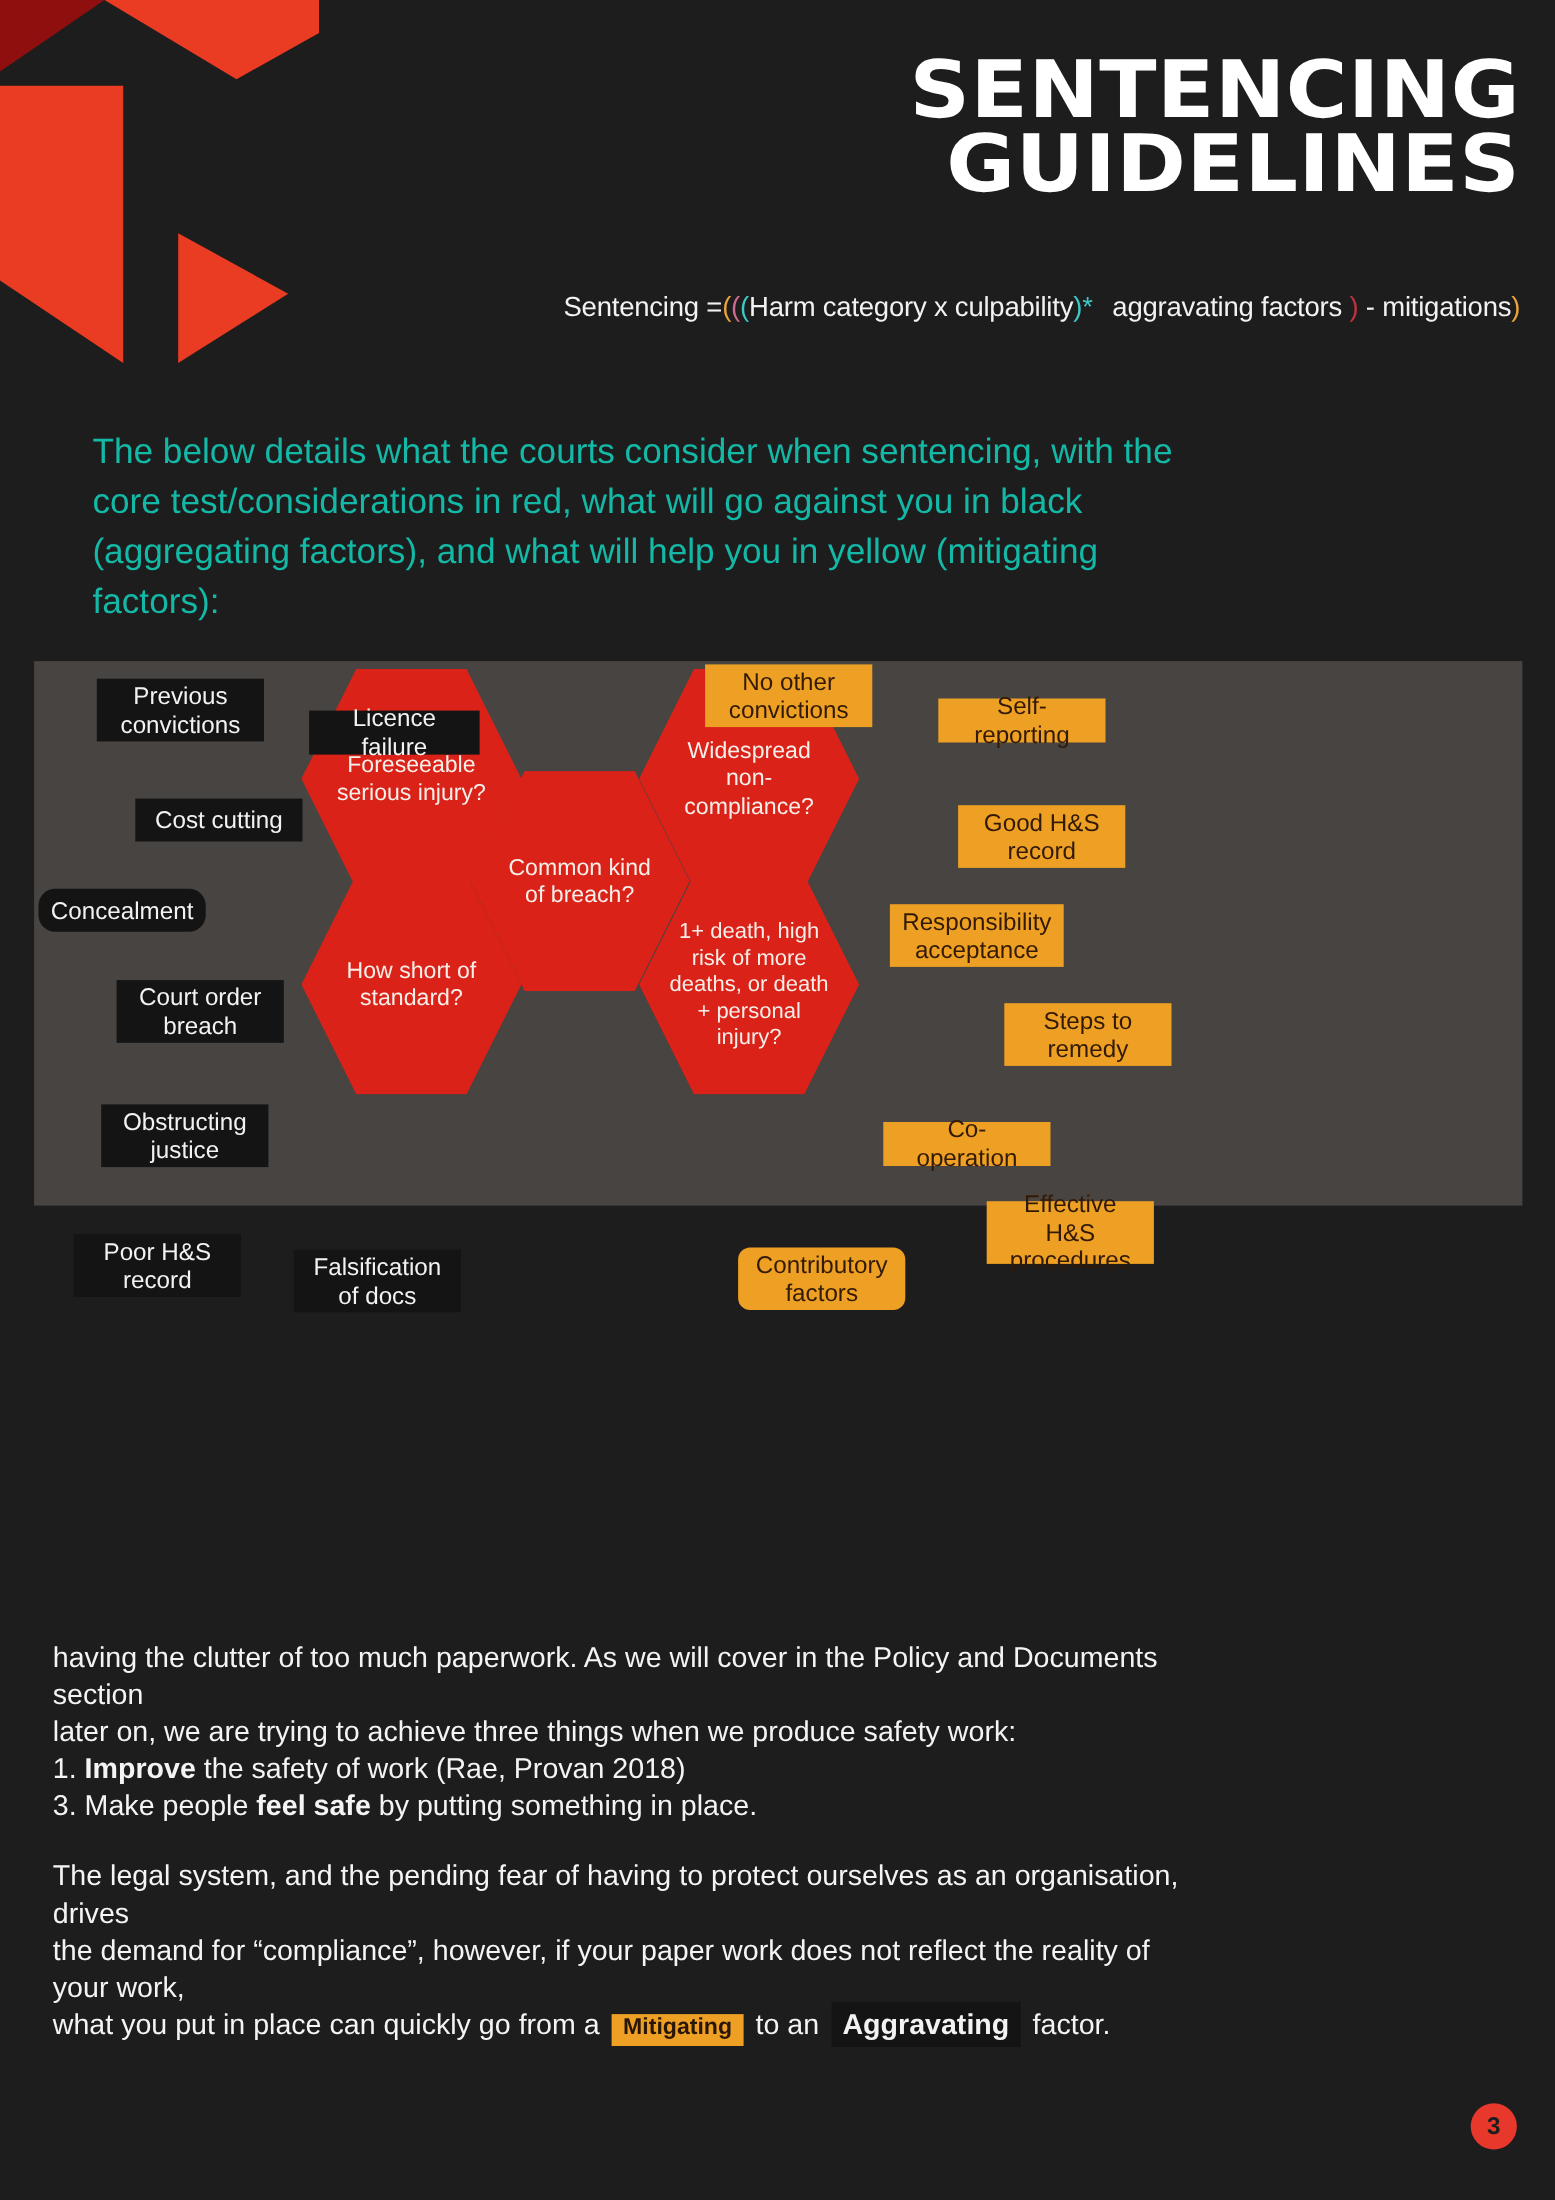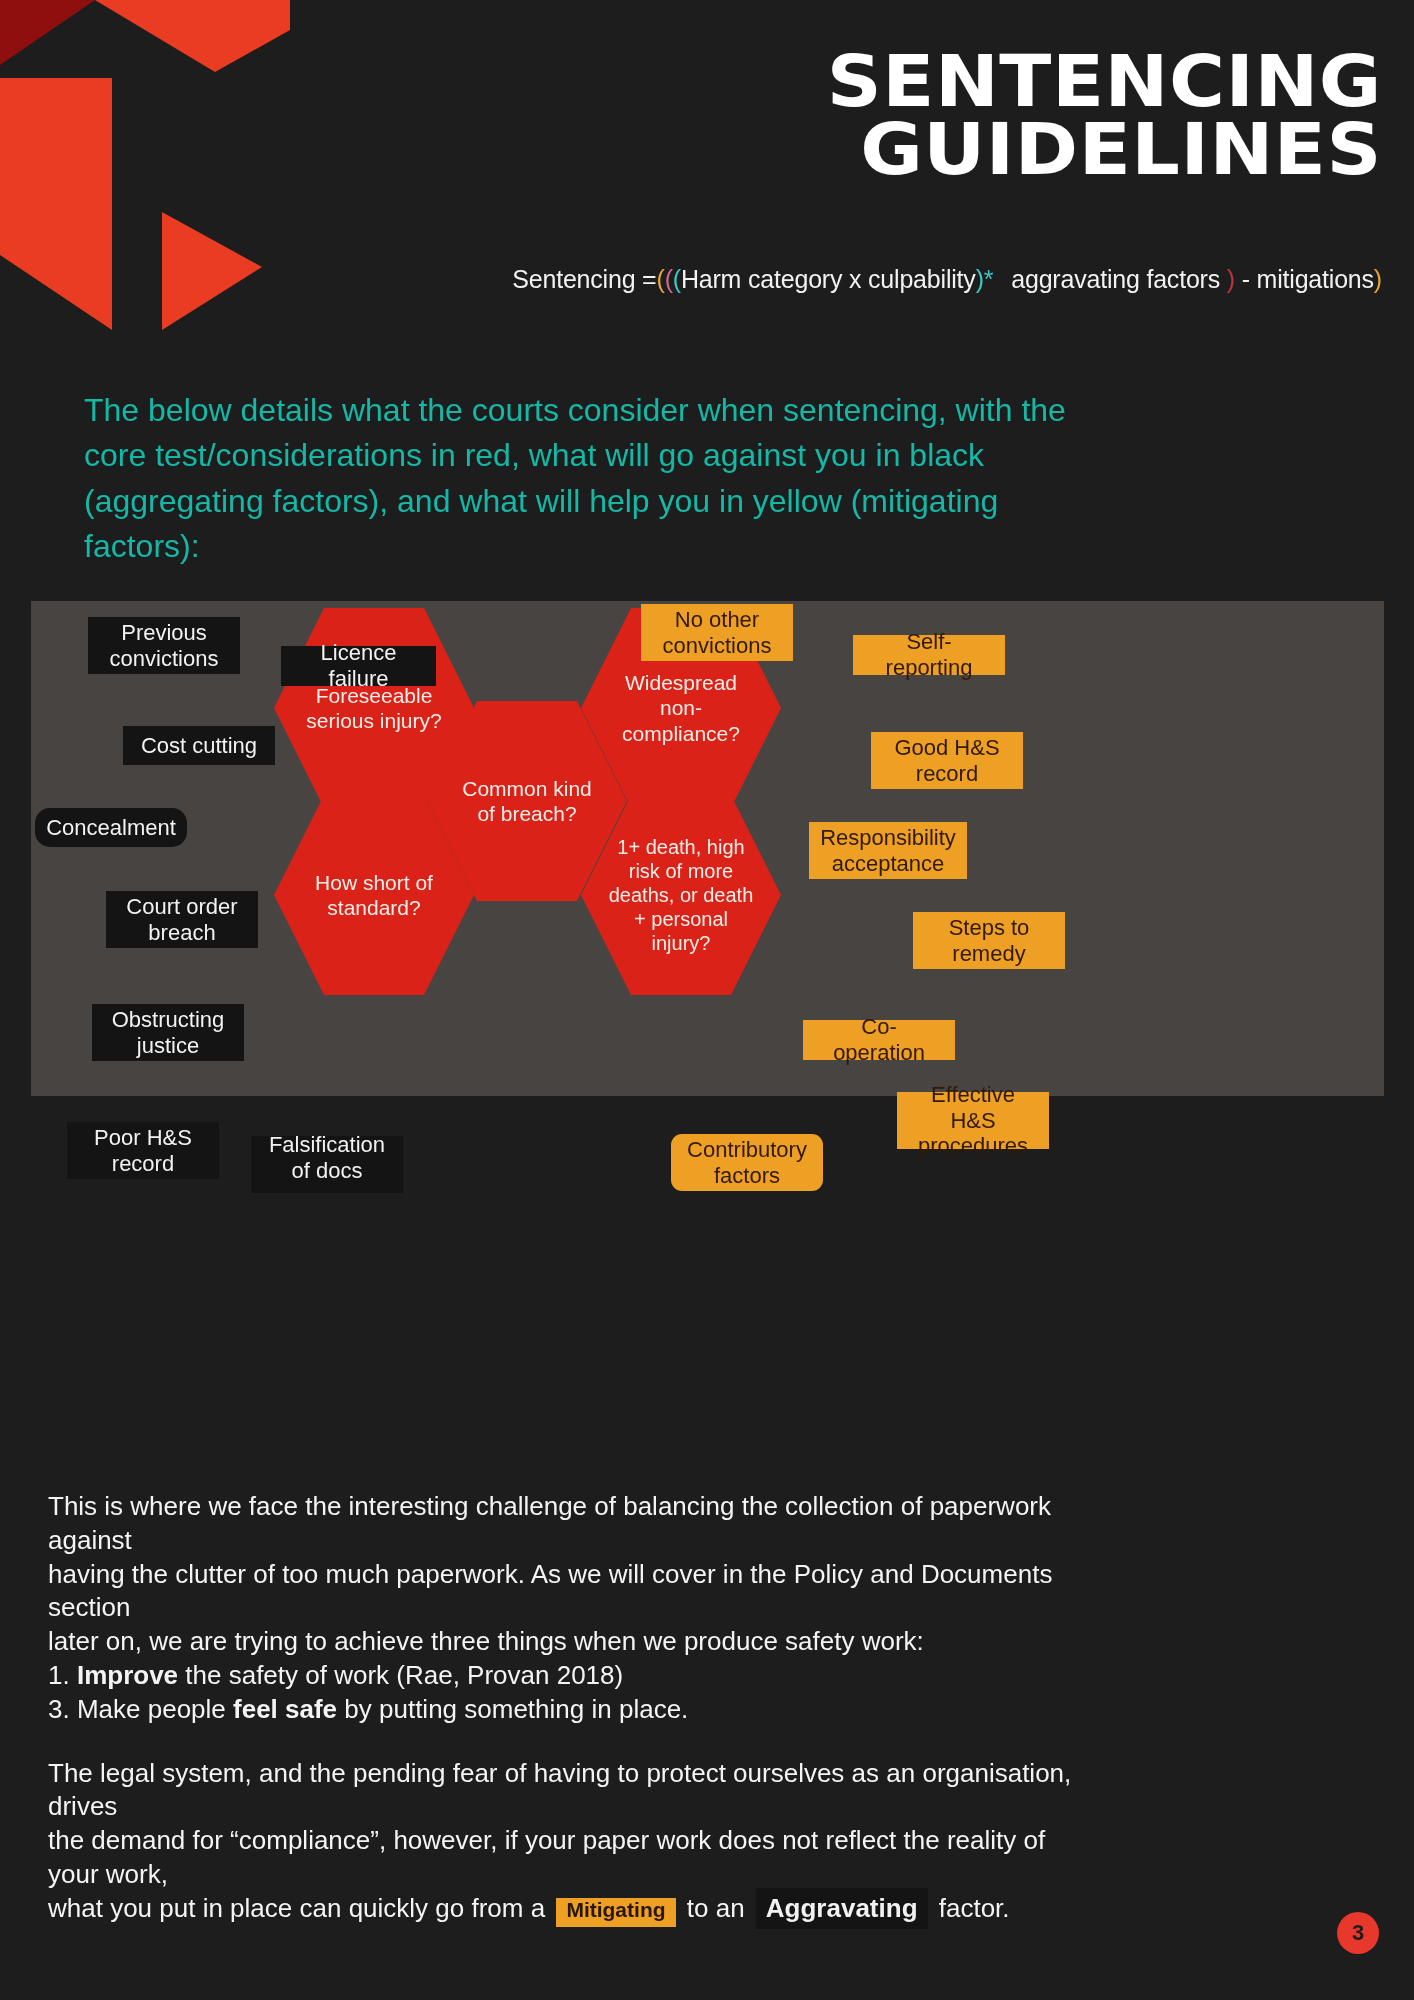--- a/index.html
+++ b/index.html
@@ -219,21 +219,21 @@
       </div>
       <div class="chip" style="left:75px; top:290px; width:152px; height:57px;">
         <span>Court order breach</span>
       </div>
       <div class="chip" style="left:61px; top:403px; width:152px; height:57px;">
         <span>Obstructing justice</span>
       </div>
       <div class="chip" style="left:36px; top:521px; width:152px; height:57px;">
         <span>Poor H&amp;S record</span>
       </div>
-      <div class="chip" style="left:220px; top:535px; width:152px; height:57px;align-items:flex-end;">
+      <div class="chip" style="left:236px; top:535px; width:152px; height:57px;">
         <span>Falsification of docs</span>
       </div>
 
       <div class="chip mit" style="left:610px; top:3px; width:152px; height:57px;">
         <span>No other convictions</span>
       </div>
       <div class="chip mit" style="left:822px; top:34px; width:152px; height:40px;">
         <span>Self-reporting</span>
       </div>
       <div class="chip mit" style="left:840px; top:131px; width:152px; height:57px;">
@@ -252,21 +252,20 @@
         <span>Effective H&amp;S procedures</span>
       </div>
       <div class="chip mit" style="left:640px; top:533px; width:152px; height:57px;border-radius:11px;">
         <span>Contributory factors</span>
       </div>
 
     </div>
   </div>
 
   <div class="body-text">
-    <p>This is where we face the interesting challenge of balancing the collection of paperwork against</p>
     <p>having the clutter of too much paperwork. As we will cover in the Policy and Documents section</p>
     <p>later on, we are trying to achieve three things when we produce safety work:</p>
     <p>
       <span>1.</span>
       <b>Improve</b><span> the safety of work (Rae, Provan 2018)</span>
     </p>
     <p>
       <span>3.</span><span> Make people </span><b>feel safe</b><span> by putting something in place.</span>
     </p>
     <div class="gap"></div>

